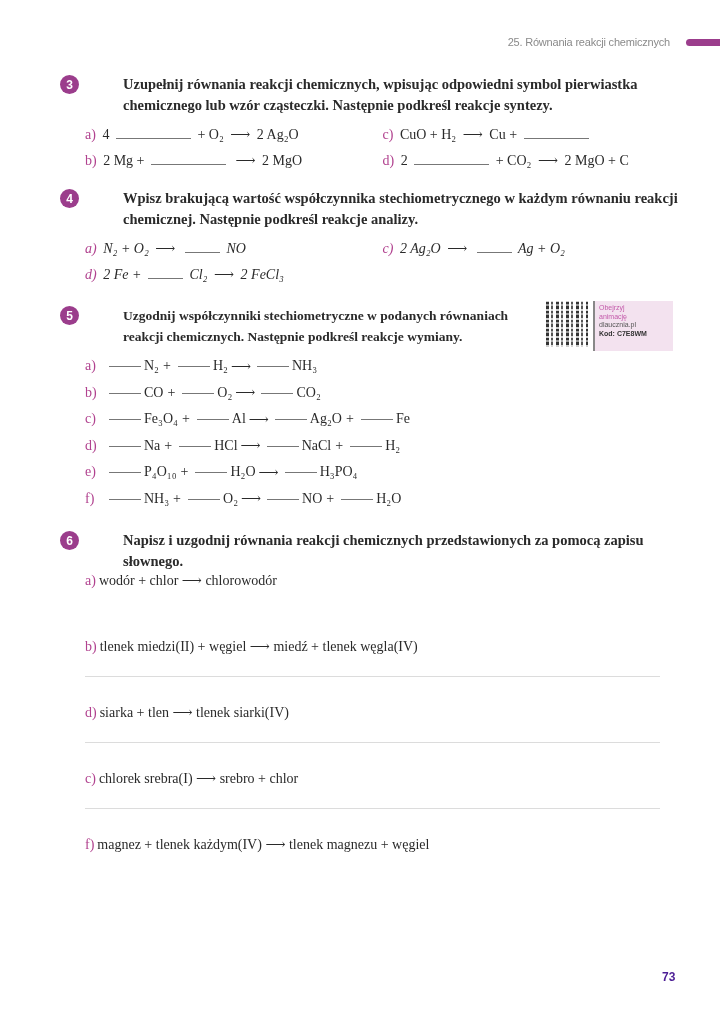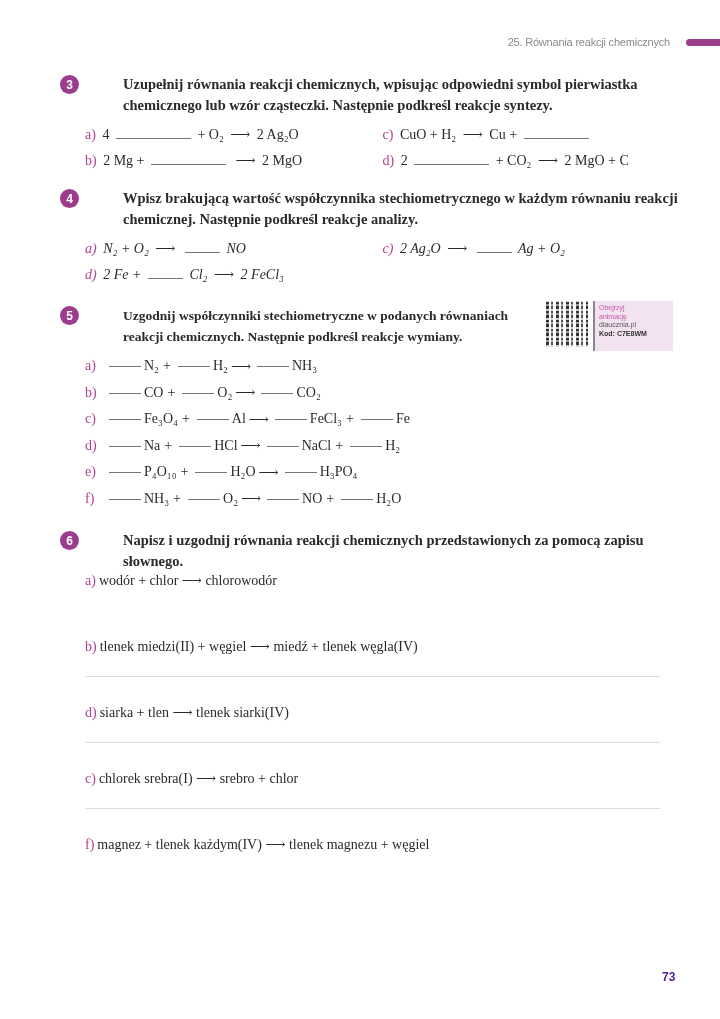--- a/index.html
+++ b/index.html
@@ -159,21 +159,21 @@
       </div>
       <div class="eq-row">
         <span class="lbl" style="width:18px;display:inline-block">c)</span>
         <span class="blank" style="width:32px"></span>
         <span>Fe₃O₄</span>
         <span style="margin:0 4px">+</span>
         <span class="blank" style="width:32px"></span>
         <span>Al</span>
         <span class="arrow">⟶</span>
         <span class="blank" style="width:32px"></span>
-        <span>FeCl₃</span>
+        <span>Ag₂O</span>
         <span style="margin:0 4px">+</span>
         <span class="blank" style="width:32px"></span>
         <span>Fe</span>
       </div>
       <div class="eq-row">
         <span class="lbl" style="width:18px;display:inline-block">d)</span>
         <span class="blank" style="width:32px"></span>
         <span>Na</span>
         <span style="margin:0 4px">+</span>
         <span class="blank" style="width:32px"></span>

